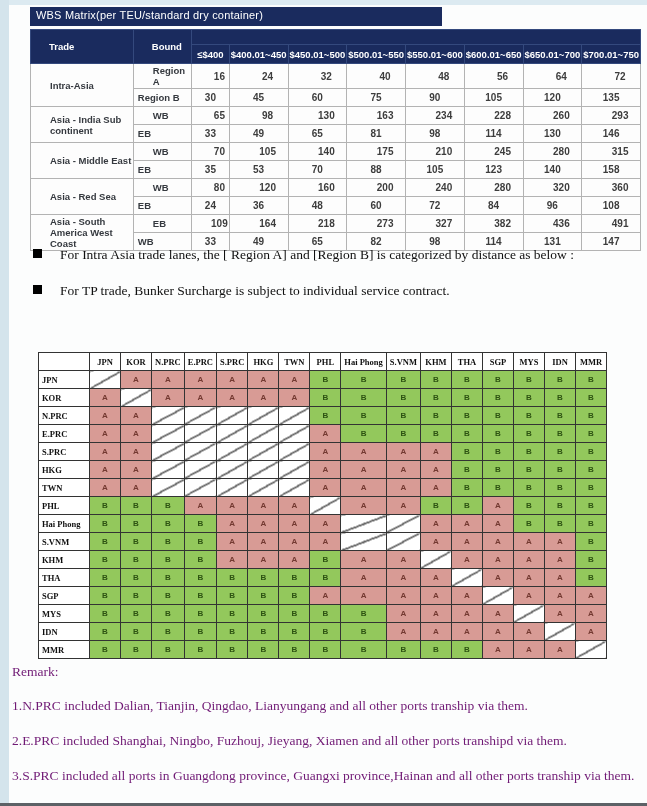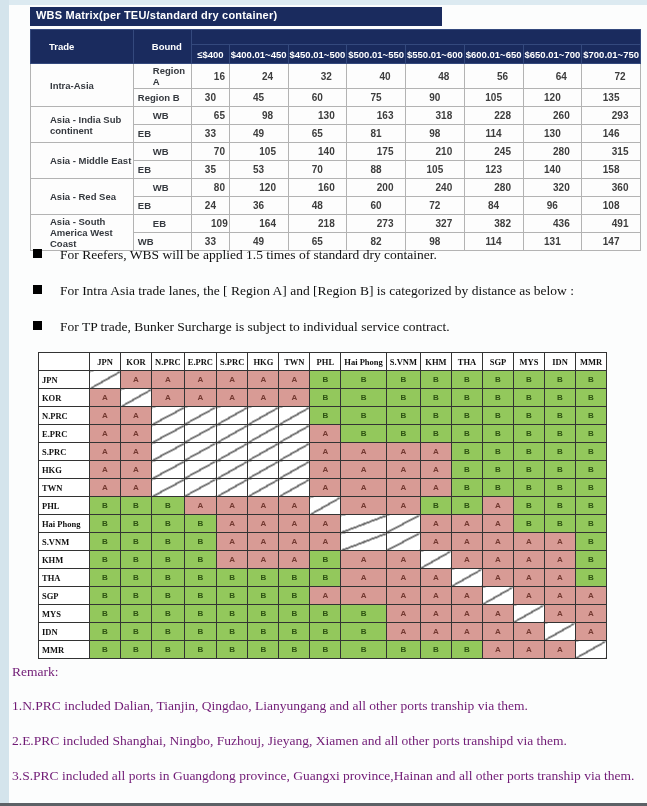--- a/index.html
+++ b/index.html
@@ -2,21 +2,21 @@
 <html><head>
 <meta charset="utf-8">
 <style>
   html,body{margin:0;padding:0;}
   body{width:647px;height:806px;position:relative;background:#fcfdfd;font-family:"Liberation Sans",sans-serif;overflow:hidden;}
   .edge-left{position:absolute;left:0;top:0;width:9px;height:806px;background:#d4e4ec;}
   .edge-top{position:absolute;left:0;top:0;width:647px;height:5px;background:#dceaf1;}
   .edge-bottom{position:absolute;left:0;bottom:0;width:647px;height:3px;background:#5c6166;}
 
   .title-bar{position:absolute;left:30px;top:7px;width:406px;height:19px;background:#1a2b5e;
-    color:#fff;font-weight:bold;font-size:11px;line-height:17px;padding-left:6px;letter-spacing:.2px;}
+    color:#fff;font-weight:normal;font-size:11px;line-height:17px;padding-left:6px;letter-spacing:.2px;}
 
   .rate-table{position:absolute;left:30px;top:29px;width:611px;border-collapse:collapse;background:#fdfdfd;
     border:1px solid #7f7f7f;}
   .rate-table th{background:#1a2b5e;color:#fff;font-size:9.5px;font-weight:bold;border:1px solid #34497d;text-align:center;}
   .rate-table .band{height:12px;}
   .rate-table thead tr:nth-child(2) th{height:16px;}
   .rate-table th.left{text-align:left;padding-left:18px;}
   .rate-table td{border:1px solid #b3b3b3;font-size:10px;font-weight:bold;color:#3d3d3d;text-align:center;height:15px;background:#fdfdfd;}
   .rate-table td.trade{text-align:left;padding-left:5px;font-size:9.5px;width:150px;color:#35393f;}
   .rate-table td.bound{text-align:left;padding-left:4px;font-size:9.5px;width:46px;color:#35393f;}
@@ -92,21 +92,21 @@
         <td>120</td>
         <td>135</td>
       </tr>
       <tr class="group-start">
         <td class="trade" rowspan="2">Asia - India Sub continent</td>
         <td class="bound">WB</td>
         <td>65</td>
         <td>98</td>
         <td>130</td>
         <td>163</td>
-        <td>318</td>
+        <td>234</td>
         <td>228</td>
         <td>260</td>
         <td>293</td>
       </tr>
       <tr>
         <td class="bound">EB</td>
         <td>33</td>
         <td>49</td>
         <td>65</td>
         <td>81</td>
@@ -181,21 +181,20 @@
         <td>82</td>
         <td>98</td>
         <td>114</td>
         <td>131</td>
         <td>147</td>
       </tr>
     </tbody>
 </table>
 
 <ul class="notes">
-    <li><span class="sq"></span><span>For Reefers, WBS will be applied 1.5 times of standard dry container.</span></li>
     <li><span class="sq"></span><span>For Intra Asia trade lanes, the [ Region A] and [Region B] is categorized by distance as below :</span></li>
     <li><span class="sq"></span><span>For TP trade, Bunker Surcharge is subject to individual service contract.</span></li>
   </ul>
 
 <table class="region-matrix">
   <thead>
       <tr>
         <th class="rowhead"></th>
         <th>JPN</th>
         <th>KOR</th>

